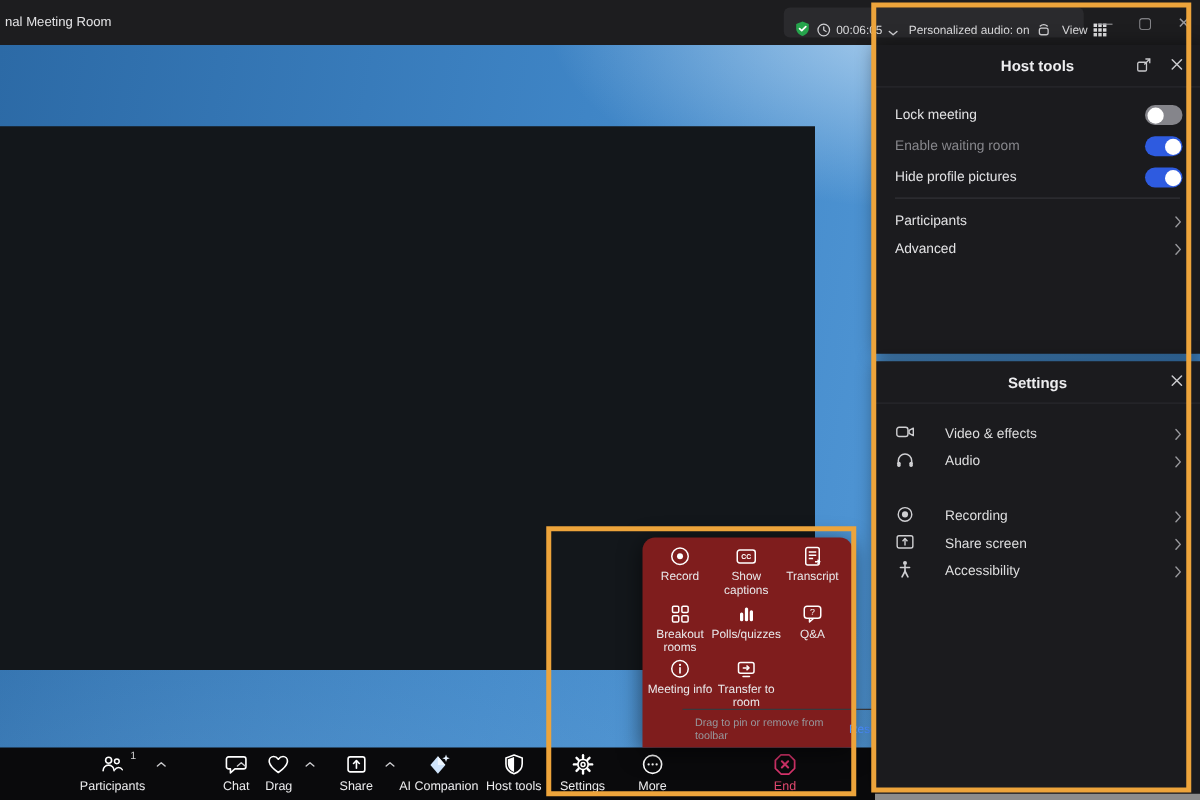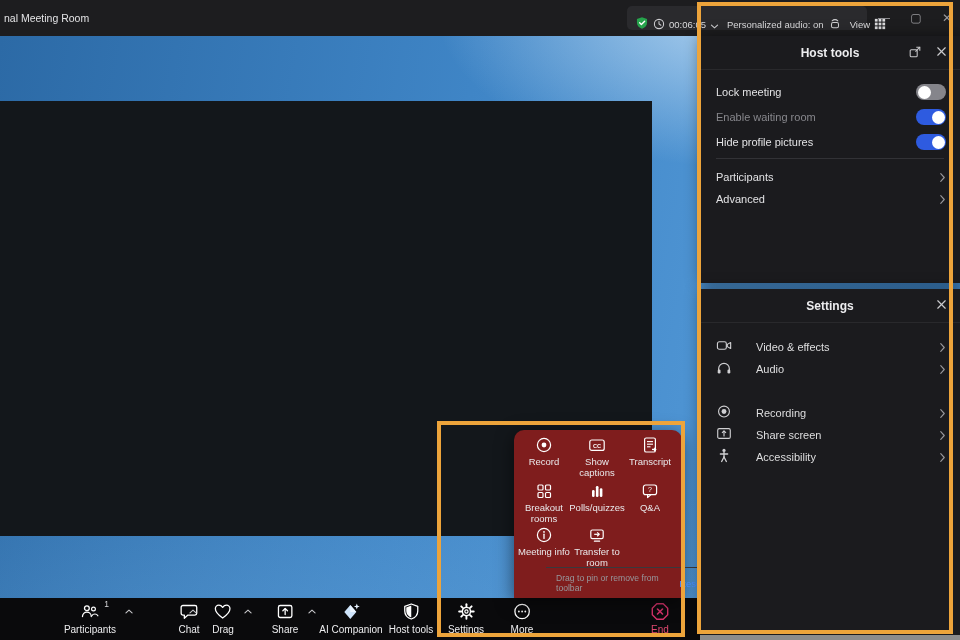--- a/index.html
+++ b/index.html
@@ -242,21 +242,21 @@
         <svg width="19" height="19" viewBox="0 0 19 19">
             <circle cx="9.5" cy="9.5" r="7.2" fill="none" stroke="#fff" stroke-width="1.3"></circle>
             <circle cx="6.3" cy="9.5" r="0.9" fill="#fff"></circle>
             <circle cx="9.5" cy="9.5" r="0.9" fill="#fff"></circle>
             <circle cx="12.7" cy="9.5" r="0.9" fill="#fff"></circle>
           </svg>
       </span>
       <span class="lbl">More</span>
     </div>
 
-    <div class="tb-btn end-color" style="left:660px;">
+    <div class="tb-btn end-color" style="left:628px;">
       <span class="tb-ico">
         <svg width="19" height="19" viewBox="0 0 19 19">
             <polygon points="6.3,1.8 12.7,1.8 17.2,6.3 17.2,12.7 12.7,17.2 6.3,17.2 1.8,12.7 1.8,6.3" fill="none" stroke="#d6336b" stroke-width="1.4" stroke-linejoin="round"></polygon>
             <line x1="7" y1="7" x2="12" y2="12" stroke="#d6336b" stroke-width="1.6" stroke-linecap="round"></line>
             <line x1="12" y1="7" x2="7" y2="12" stroke="#d6336b" stroke-width="1.6" stroke-linecap="round"></line>
           </svg>
       </span>
       <span class="lbl">End</span>
     </div>
   </div>

